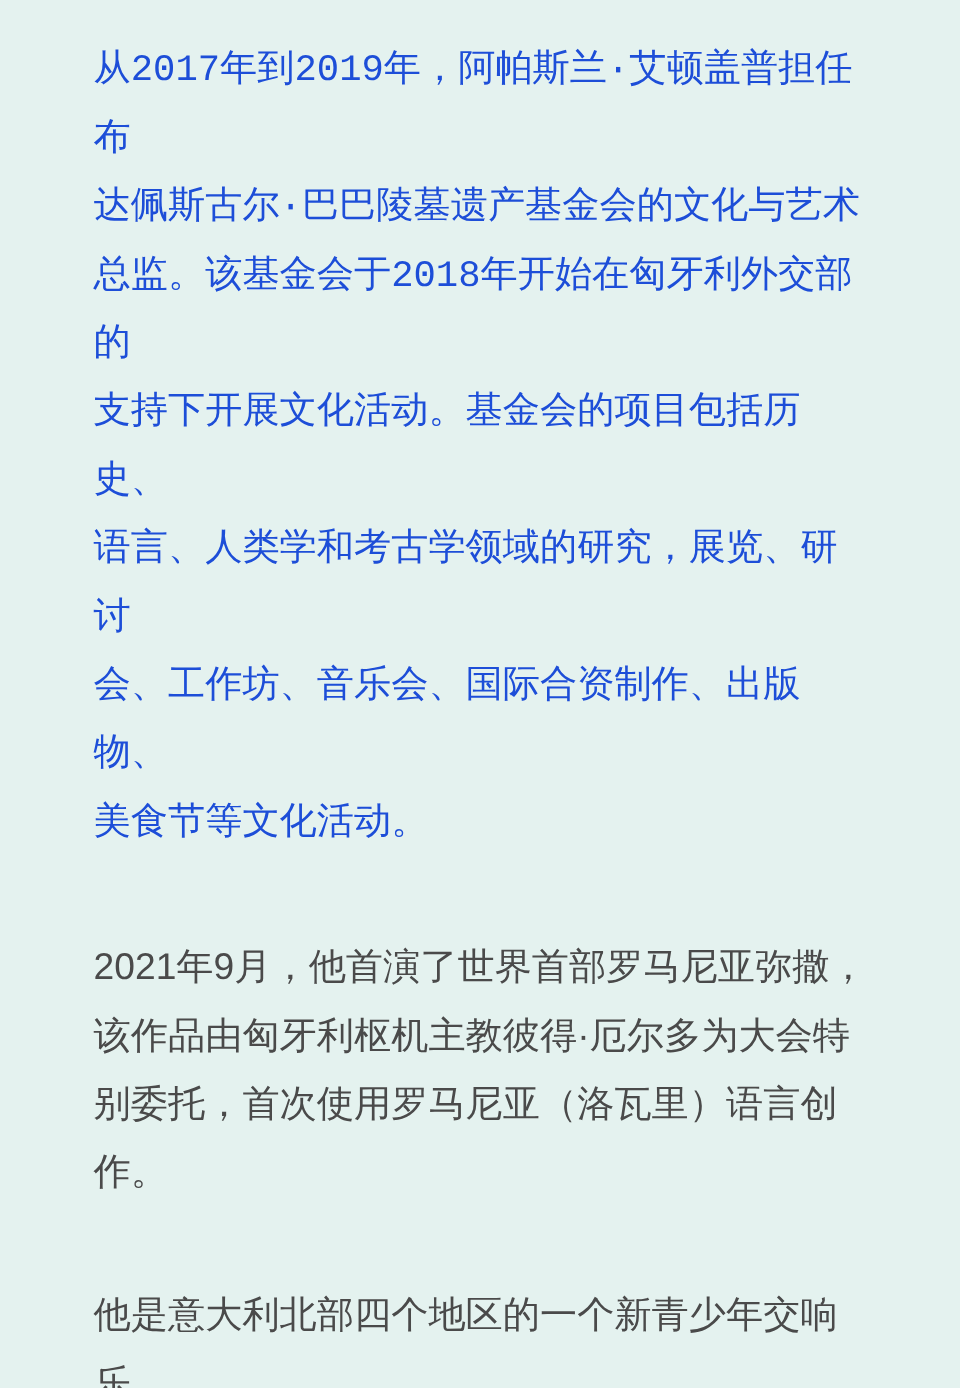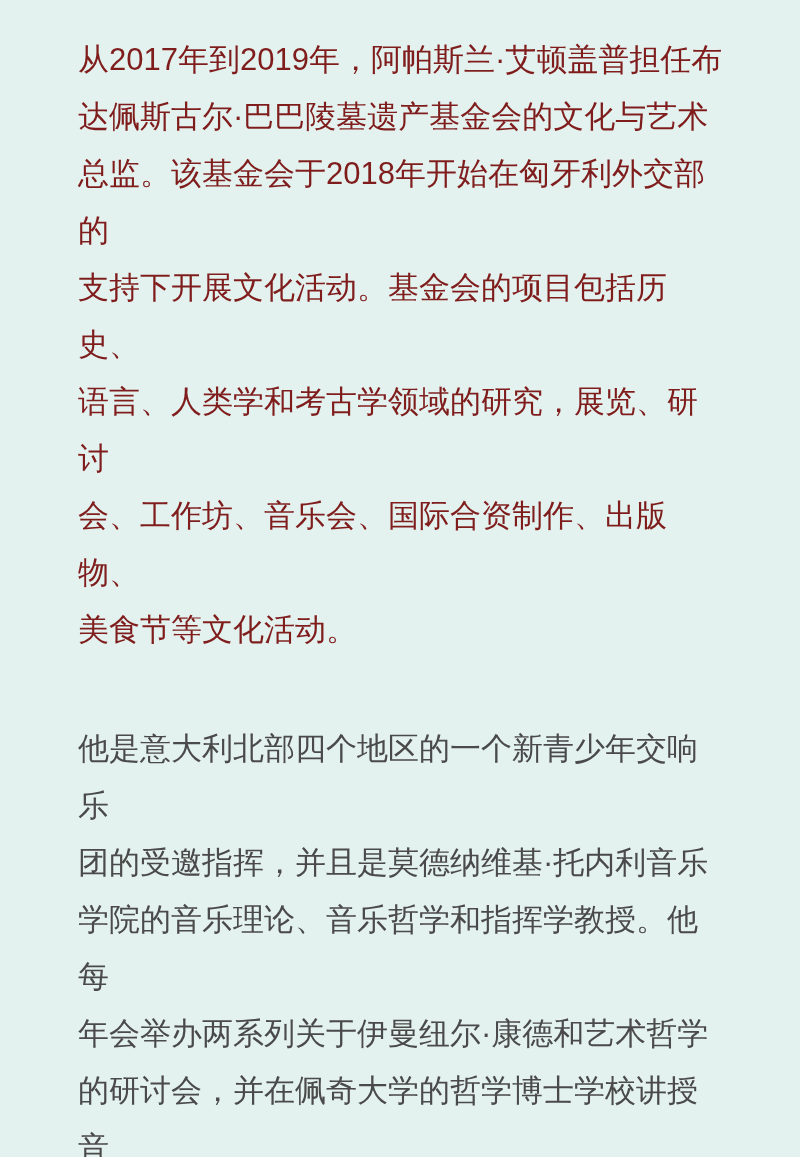--- a/index.html
+++ b/index.html
@@ -26,26 +26,30 @@
     margin: 0 0 62px 0;
     white-space: pre-line;      
     text-align: left;
     letter-spacing: 0px;
   }
 </style>
 </head>
 <body style="background: rgb(228, 242, 239);">
 
 <div class="page">
-  <p class="para" style="color: #7f1d1d;">从2017年到2019年，阿帕斯兰·艾顿盖普担任布
+  <p class="para" style="color: #1d4ed8; font-family: Liberation Mono, monospace;">从2017年到2019年，阿帕斯兰·艾顿盖普担任布
 达佩斯古尔·巴巴陵墓遗产基金会的文化与艺术
 总监。该基金会于2018年开始在匈牙利外交部的
 支持下开展文化活动。基金会的项目包括历史、
 语言、人类学和考古学领域的研究，展览、研讨
 会、工作坊、音乐会、国际合资制作、出版物、
 美食节等文化活动。</p>
+  <p class="para" style="color: rgb(74, 74, 74);">2021年9月，他首演了世界首部罗马尼亚弥撒，
+该作品由匈牙利枢机主教彼得·厄尔多为大会特
+别委托，首次使用罗马尼亚（洛瓦里）语言创
+作。</p>
   <p class="para" style="color: rgb(74, 74, 74);">他是意大利北部四个地区的一个新青少年交响乐
 团的受邀指挥，并且是莫德纳维基·托内利音乐
 学院的音乐理论、音乐哲学和指挥学教授。他每
 年会举办两系列关于伊曼纽尔·康德和艺术哲学
 的研讨会，并在佩奇大学的哲学博士学校讲授音
 乐哲学课程。</p>
 </div>
 
 </body></html>

